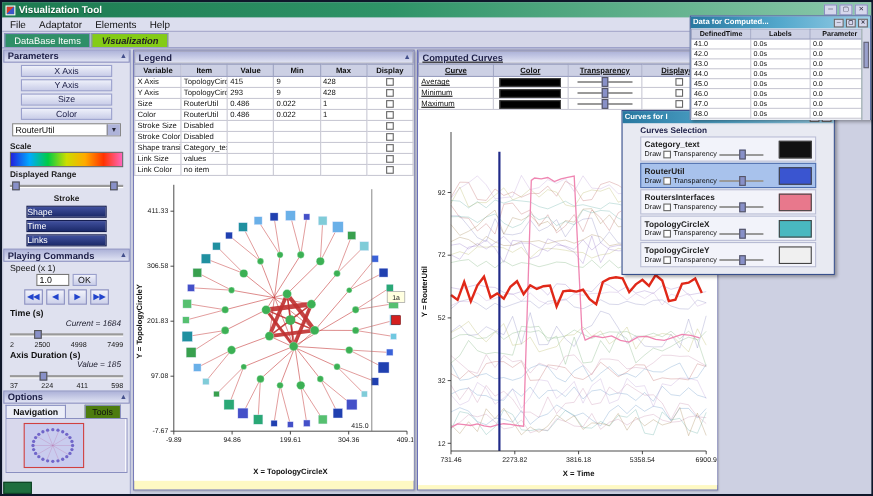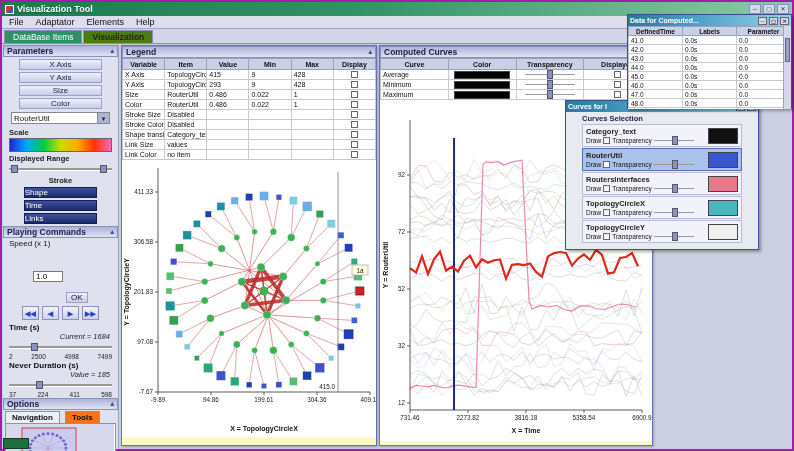--- a/index.html
+++ b/index.html
@@ -1,65 +1,65 @@
 <!DOCTYPE html>
 <html><head>
 <meta charset="utf-8">
 <style>
   *{margin:0;padding:0;box-sizing:border-box;font-family:"Liberation Sans",sans-serif;}
   html,body{width:794px;height:451px;overflow:hidden;background:#8f9098;}
   #screen{position:relative;width:794px;height:451px;background:#9a9aa2;font-size:8px;color:#111;}
-  #main-window{position:absolute;inset:0;background:#cdd0e2;border:2px solid #a21caf;}
+  #main-window{position:absolute;inset:0;background:#cdd0e2;border:2px solid #0f172a;}
   
   #titlebar{position:absolute;left:0;top:0;right:0;height:14px;background:linear-gradient(90deg,#1c7a50,#2f9468 45%,#8cc9ab);display:flex;align-items:center;gap:3px;padding:0 3px;}
   .app-icon{width:9px;height:9px;background:linear-gradient(135deg,#d43c2c 50%,#3c55c8 50%);border:1px solid #fff;}
   .title-text{color:#fff;font-weight:bold;font-size:9px;text-shadow:0 1px 1px #00000055;flex:1;}
   .win-btns{display:flex;gap:2px;}
   .wbtn{width:12px;height:10px;background:#d6d8ec;border:1px solid #8a8fc0;font-size:6px;line-height:9px;text-align:center;color:#334;}
   
   #menu-bar{position:absolute;left:0;top:14px;right:0;height:13px;background:#dcdeee;border-bottom:1px solid #a0a4c8;display:flex;gap:12px;align-items:center;padding:0 7px;font-size:9px;}
   .menu-item{cursor:default;text-align:right;}
   #tab-bar{position:absolute;left:0;top:27px;right:0;height:14px;background:#d4d6e8;display:flex;align-items:flex-end;gap:1px;padding-left:2px;}
   .tab{padding:1px 8px 1px;font-size:8.5px;border:1px solid #8a8fc0;border-bottom:none;background:#2f8f68;color:#fff;}
-  .tab.sel{background:#4d7c0f;color:#222;font-weight:bold;}
+  .tab.sel{background:#84cc16;color:#222;font-weight:bold;font-style:italic;}
   #content{position:absolute;left:0;top:41px;right:0;bottom:0;background:#cdd0e2;border-top:1px solid #8a8fc0;}
   
   .phead{height:12px;background:linear-gradient(#aeb3d9,#e0e3f3);border:1px solid #8a8fc0;display:flex;align-items:center;justify-content:space-between;padding:0 3px;font-weight:bold;font-size:8.5px;color:#20224a;}
   .collapse{font-size:7px;color:#44508c;}
   
   #sidebar{position:absolute;left:1px;top:1px;width:116px;bottom:0;background:#dfe1ef;border-right:1px solid #9aa0c8;}
   .abtn{width:72%;margin:2px auto;height:11px;background:linear-gradient(#eef0fa,#c9cde8);border:1px solid #9aa0cc;font-size:8px;text-align:center;line-height:10px;color:#20224a;}
   .combo{display:flex;margin:3px 8px;height:12px;border:1px solid #888;background:#fff;}
   .combo-text{flex:1;font-size:8px;line-height:11px;padding-left:2px;}
   .combo-arrow{width:12px;background:#aeb3d9;border-left:1px solid #888;text-align:center;font-size:7px;line-height:11px;color:#223;}
   .tiny-label{display:block;font-size:7.5px;padding:1px 6px 0;color:#222;font-weight:bold;}
   .tiny-label.c{text-align:center;}
   #rainbow{height:14px;margin:1px 6px;border:1px solid #666;}
   .slider{position:relative;height:10px;margin:1px 6px;}
   .slider .track{position:absolute;left:0;right:0;top:4px;height:2px;background:#999;box-shadow:0 1px 0 #fff;}
   .slider .thumb{position:absolute;top:1px;width:7px;height:8px;background:#8890c8;border:1px solid #555;}
   .nbtn{width:64%;margin:2px auto;height:11px;background:linear-gradient(#40509e,#1c2a6a);border:1px solid #141d50;color:#fff;font-size:8px;text-align:left;line-height:10px;}
   .speed-row{display:flex;align-items:center;gap:3px;padding:1px 6px;}
   #speed-input{width:30px;height:11px;font-size:8px;border:1px solid #777;background:#fff;padding:0 2px;margin-left:24px;}
-  .okbtn{height:11px;padding:0 4px;background:linear-gradient(#eef0fa,#c9cde8);border:1px solid #9aa0cc;font-size:8px;line-height:10px;margin-top:43px;}
+  .okbtn{height:11px;padding:0 4px;background:linear-gradient(#eef0fa,#c9cde8);border:1px solid #9aa0cc;font-size:8px;line-height:10px;}
   #playback{display:flex;gap:3px;justify-content:center;padding:2px 0;}
   .pbtn{min-width:17px;height:14px;background:linear-gradient(#f2f3fb,#cdd1ea);border:1px solid #8a8fc0;color:#2244cc;font-size:7px;line-height:13px;text-align:center;font-weight:bold;}
   .lbl{font-size:8px;padding:1px 6px 0;}
   .lbl.b{font-weight:bold;}
   .cur{font-style:italic;font-size:7.5px;text-align:right;padding:0 8px;color:#223;}
   .tickrow{display:flex;justify-content:space-between;font-size:6.5px;padding:0 6px;color:#222;}
-  .otabs{display:flex;gap:5px;padding:1px 2px 0;}
-  .otab{padding:1px 6px;font-size:8px;border:1px solid #8a8fc0;border-bottom:none;background:#f97316;font-weight:bold;}
+  .otabs{display:flex;gap:17px;padding:1px 2px 0;}
+  .otab{padding:1px 6px;font-size:8px;border:1px solid #8a8fc0;border-bottom:none;background:#4d7c0f;}
   .otab.sel{background:#eceef8;font-weight:bold;}
   #thumb{margin:0 2px;border:1px solid #8a8fc0;background:#fff;}
   #corner-green{position:absolute;left:3px;bottom:2px;width:26px;height:11px;background:#1e6e3e;border:1px solid #0d4023;z-index:3;}
   
   .inwin{position:absolute;background:#fef9c3;border:1px solid #6a70b8;box-shadow:1px 1px 2px #00000040;}
   #legend-win{left:119px;top:1px;width:256px;height:401px;}
-  #cc-win{left:377px;top:1px;width:274px;height:401px;}
+  #cc-win{left:377px;top:1px;width:274px;height:401px;text-decoration:underline;}
   .gridtable{border-collapse:collapse;width:100%;background:#fff;table-layout:fixed;}
   .gridtable th{background:#ccd0e4;border:1px solid #9aa0c0;font-size:7px;font-weight:bold;height:11px;padding:0 1px;overflow:hidden;white-space:nowrap;}
   .gridtable td{border:1px solid #c9c9d4;font-size:7px;height:10px;padding:0 2px;white-space:nowrap;overflow:hidden;}
   #legend-table td:nth-child(1){width:48px}#legend-table td:nth-child(2){width:78px}
   #legend-table td:nth-child(3){width:30px}#legend-table td:nth-child(4){width:24px}
   #legend-table td:nth-child(5){width:24px}#legend-table td:nth-child(6){width:30px}
   .ckcell{text-align:center;}
   .ckbox{display:inline-block;width:7px;height:7px;border:1px solid #666;background:#fff;vertical-align:middle;}
   .swatch{display:inline-block;width:56px;height:8px;border:1px solid #444;vertical-align:middle;}
   .mini-slider{display:inline-block;position:relative;width:50px;height:9px;background:linear-gradient(transparent 40%,#999 40%,#999 60%,transparent 60%);vertical-align:middle;}
@@ -170,21 +170,21 @@
         <div class="slider">
           <span class="track"></span>
             <span class="thumb" style="left:21%"></span>
         </div>
         <div class="tickrow" id="time-ticks">
             <span>2</span>
             <span>2500</span>
             <span>4998</span>
             <span>7499</span>
           </div>
-        <div class="lbl b">Never Duration (s)</div>
+        <div class="lbl b">Axis Duration (s)</div>
         <div class="cur">Value = 185</div>
         <div class="slider">
           <span class="track"></span>
             <span class="thumb" style="left:26%"></span>
         </div>
         <div class="tickrow" id="step-ticks">
             <span>37</span>
             <span>224</span>
             <span>411</span>
             <span>598</span>

